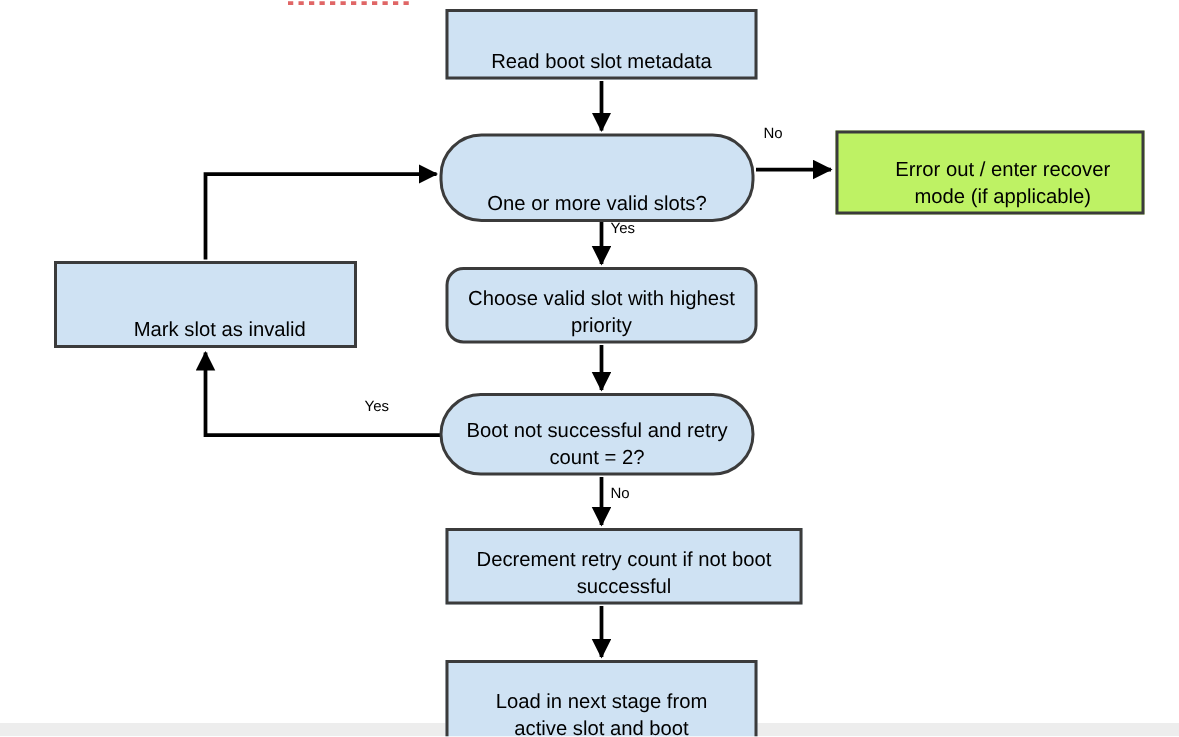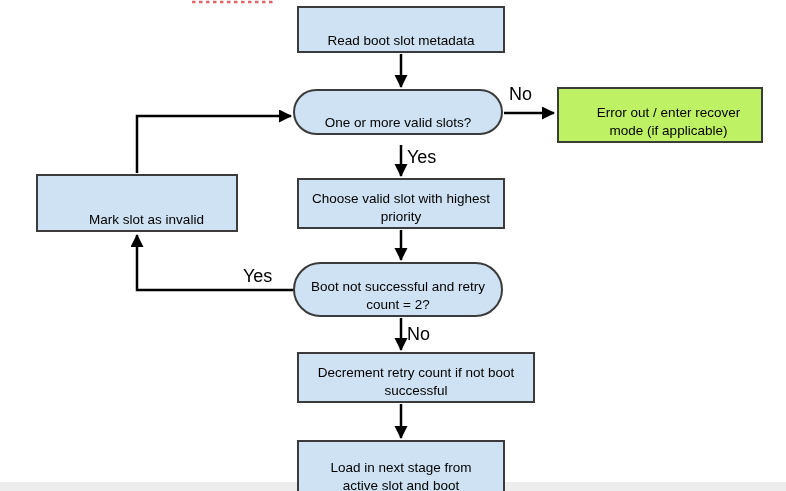--- a/index.html
+++ b/index.html
@@ -10,21 +10,21 @@
   .node{
     position:absolute;box-sizing:border-box;
     background:#cfe2f3;border:2px solid #3b3b3b;
     display:flex;align-items:flex-end;justify-content:center;
     text-align:center;font-size:13.5px;line-height:1.28;color:#000;
     padding:2px 12px;z-index:2;
   }
   .decision{border-radius:28px;}
   .error{background:#bef264;padding-left:29px;}
   .edge-label{
-    position:absolute;font-size:18px;color:#000;z-index:3;white-space:nowrap;
+    position:absolute;font-size:10px;color:#000;z-index:3;white-space:nowrap;
   }
   .arrows{position:absolute;left:0;top:0;z-index:1;}
   .bottom-strip{
     position:absolute;left:0;top:482px;width:786px;height:9px;
     background:#ededed;z-index:0;
   }
 </style>
 </head>
 <body>
 
@@ -46,29 +46,29 @@
     <path d="M401 404 L401 438" stroke="#000" stroke-width="2.5" fill="none" marker-end="url(#ah)"></path>
     <path d="M137 173 L137 116 L291 116" stroke="#000" stroke-width="2.5" fill="none" marker-end="url(#ah)"></path>
     <path d="M294 290 L137 290 L137 235" stroke="#000" stroke-width="2.5" fill="none" marker-end="url(#ah)"></path>
     <line x1="192" y1="2" x2="276" y2="2" stroke="#e06666" stroke-width="2.5" stroke-dasharray="3.5 3.5"></line>
   </svg>
 
   <div class="node" style="left:297px;top:6px;width:208px;height:47px;">
     <span>Read boot slot metadata</span>
   </div>
 
-  <div class="node decision" style="left:293px;top:89px;width:210px;height:46px;">
+  <div class="node decision" style="left:293px;top:89px;width:210px;height:59px;">
     <span>One or more valid slots?</span>
   </div>
 
   <div class="node error" style="left:557px;top:87px;width:206px;height:56px;">
     <span>Error out / enter recover mode (if applicable)</span>
   </div>
 
-  <div class="node" style="left:297px;top:178px;width:208px;height:51px;">
+  <div class="node" style="left:297px;top:178px;width:208px;height:51px;border-radius:12px;">
     <span>Choose valid slot with highest priority</span>
   </div>
 
   <div class="node" style="left:36px;top:174px;width:202px;height:58px;padding-left:31px;">
     <span>Mark slot as invalid</span>
   </div>
 
   <div class="node decision" style="left:293px;top:262px;width:210px;height:55px;">
     <span>Boot not successful and retry count = 2?</span>
   </div>

